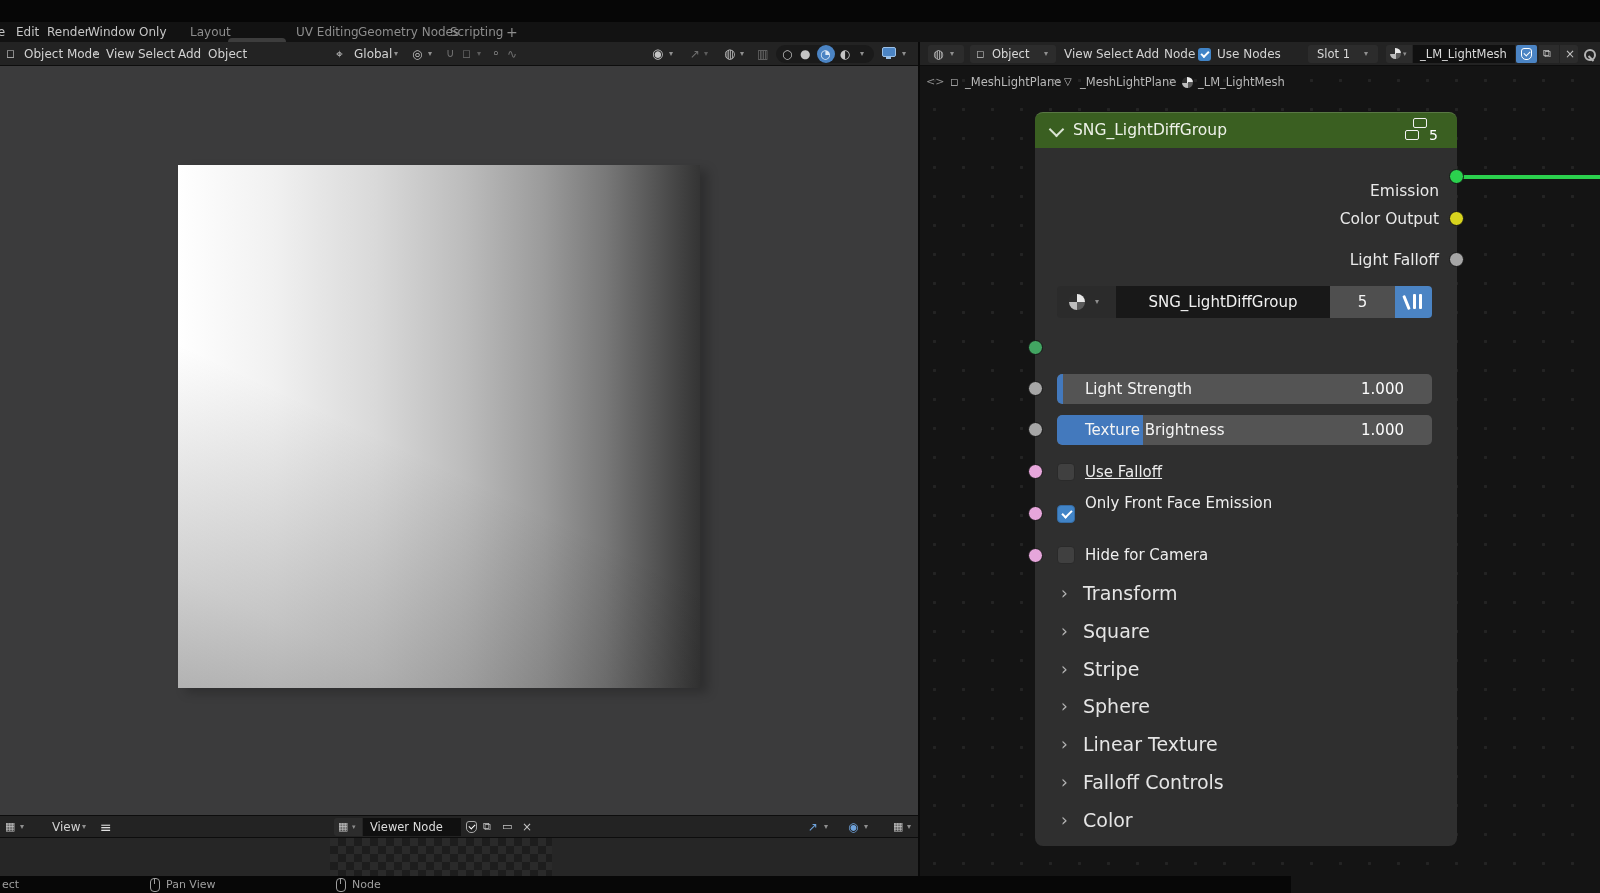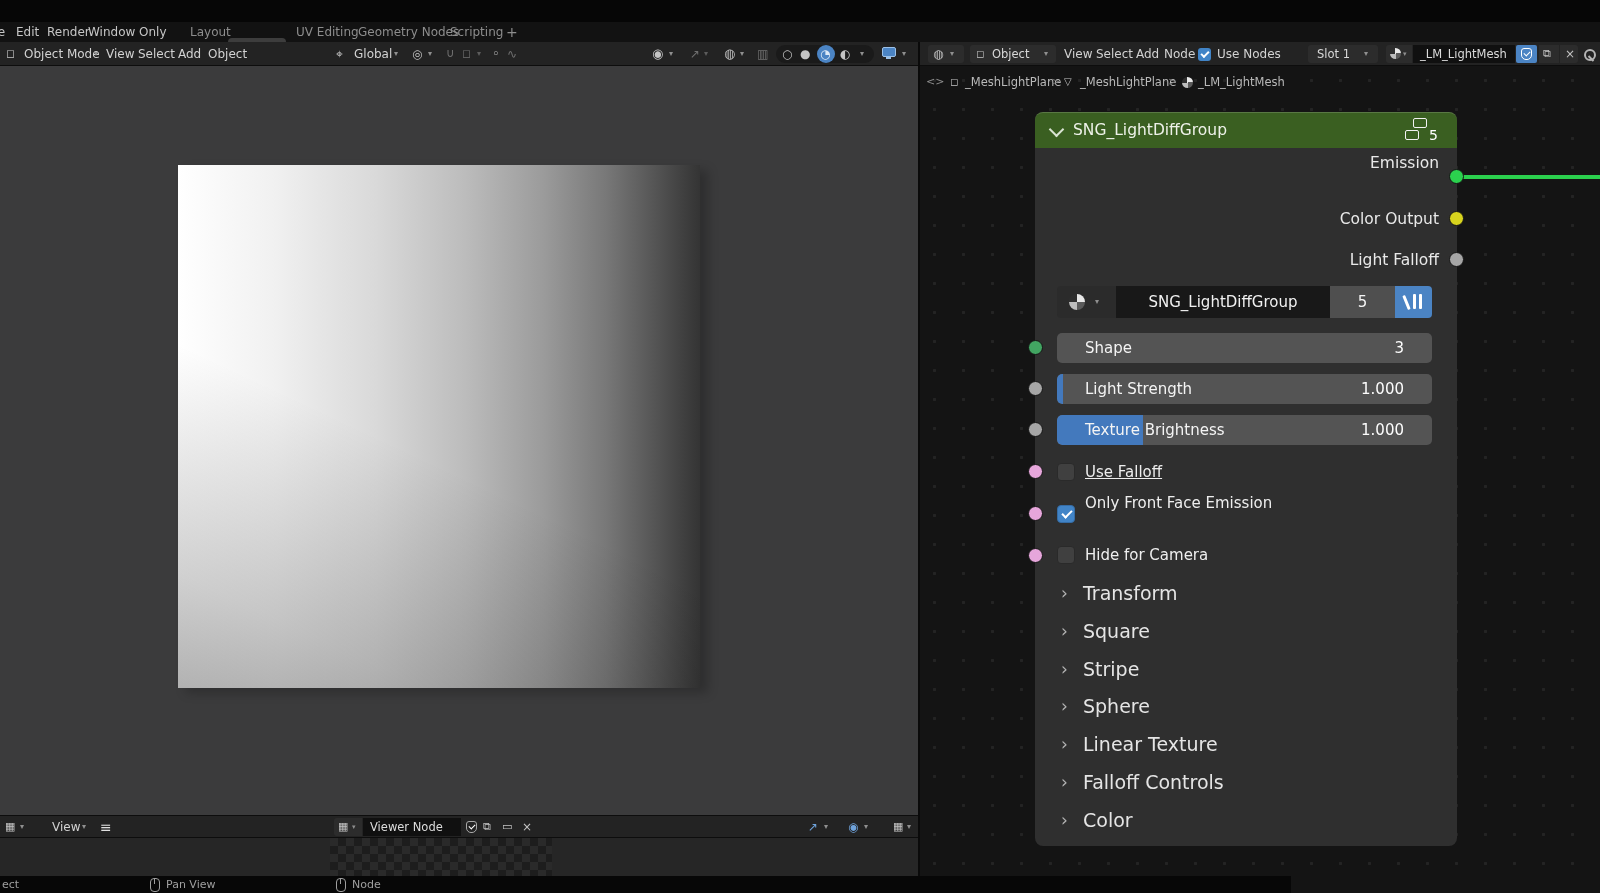--- a/index.html
+++ b/index.html
@@ -204,21 +204,21 @@
 
       <div style="position:absolute;left:0;top:0;width:422px;height:36px;background:#3a5f21;border-radius:8px 8px 0 0;border-top:1px solid rgba(255,255,255,0.16);box-sizing:border-box;"></div>
       <div class="hdr-chev" style="left:16px;top:12px;"></div>
       <div class="abs" style="left:38px;top:0;line-height:36px;font-size:15.5px;color:#eef2e9;">SNG_LightDiffGroup</div>
       <div class="badge-rect" style="left:378px;top:6px;"></div>
       <div class="badge-rect" style="left:370px;top:18px;"></div>
       <div class="abs" style="left:394px;top:10px;line-height:26px;font-size:14px;color:#fff;">5</div>
 
       <div style="position:absolute;left:0;top:36px;width:422px;height:698px;background:#2f2f2f;border-radius:0 0 8px 8px;"></div>
 
-      <div class="out-label" style="top:40px;margin-left:16px;">Emission</div>
+      <div class="out-label" style="top:68px;margin-left:16px;">Emission</div>
       <div class="out-label" style="top:96px;">Color Output</div>
       <div class="out-label" style="top:137px;">Light Falloff</div>
 
       <div class="socket" style="left:414px;top:57px;background:#2bd14e;"></div>
       <div class="socket" style="left:414px;top:99px;background:#d8d41e;"></div>
       <div class="socket" style="left:414px;top:140px;background:#a6a6a6;"></div>
 
       <div class="abs" style="left:22px;top:174px;width:375px;height:32px;">
         <div style="position:absolute;left:0;top:0;width:59px;height:32px;background:#2b2b2b;border-radius:4px 0 0 4px;"></div>
         <span class="matcircle" style="position:absolute;left:12px;top:8px;width:16px;height:16px;"></span>
@@ -226,24 +226,20 @@
         <div style="position:absolute;left:59px;top:0;width:214px;height:32px;background:#181818;"></div>
         <div class="abs" style="left:59px;top:0;width:214px;text-align:center;line-height:32px;font-size:15px;color:#f1f1f1;">SNG_LightDiffGroup</div>
         <div style="position:absolute;left:273px;top:0;width:65px;height:32px;background:#4f4f4f;"></div>
         <div class="abs" style="left:273px;top:0;width:65px;text-align:center;line-height:32px;font-size:15px;color:#f5f5f5;">5</div>
         <div style="position:absolute;left:338px;top:0;width:37px;height:32px;background:#4b84c4;border-radius:0 4px 4px 0;"></div>
         <div class="bluebar" style="left:348px;top:9px;transform:rotate(-22deg);"></div>
         <div class="bluebar" style="left:356px;top:8px;"></div>
         <div class="bluebar" style="left:362px;top:8px;"></div>
       </div>
 
-      <div class="slider-row" style="top:221px;">
-        <div class="slider-label">Shape</div>
-        <div class="slider-value">3</div>
-      </div>
       <div class="slider-row" style="top:262px;">
         <div class="slider-fill" style="width:6px;border-radius:5px 0 0 5px;"></div>
         <div class="slider-label">Light Strength</div>
         <div class="slider-value">1.000</div>
       </div>
       <div class="slider-row" style="top:303px;">
         <div class="slider-fill" style="width:86px;border-radius:5px 0 0 5px;"></div>
         <div class="slider-label">Texture Brightness</div>
         <div class="slider-value">1.000</div>
       </div>

